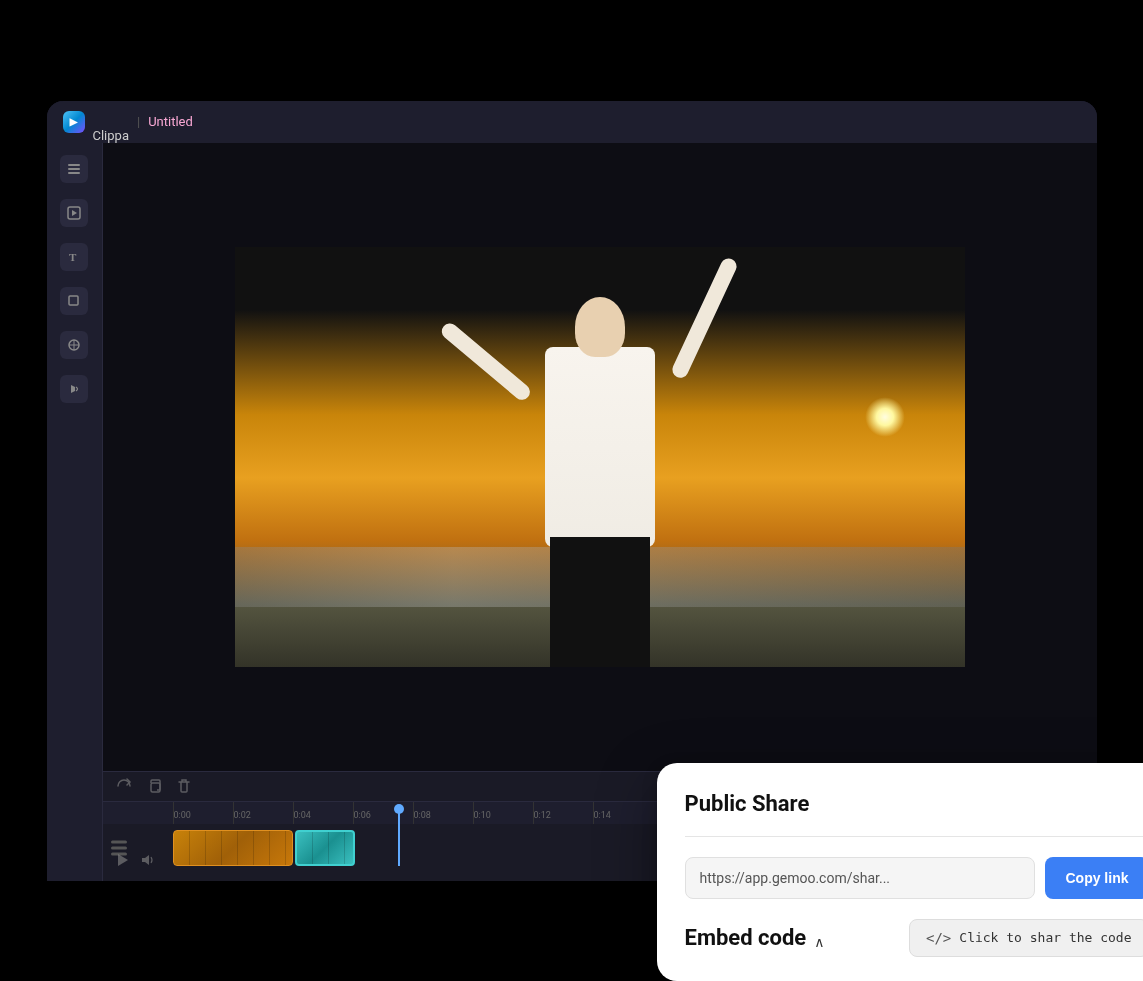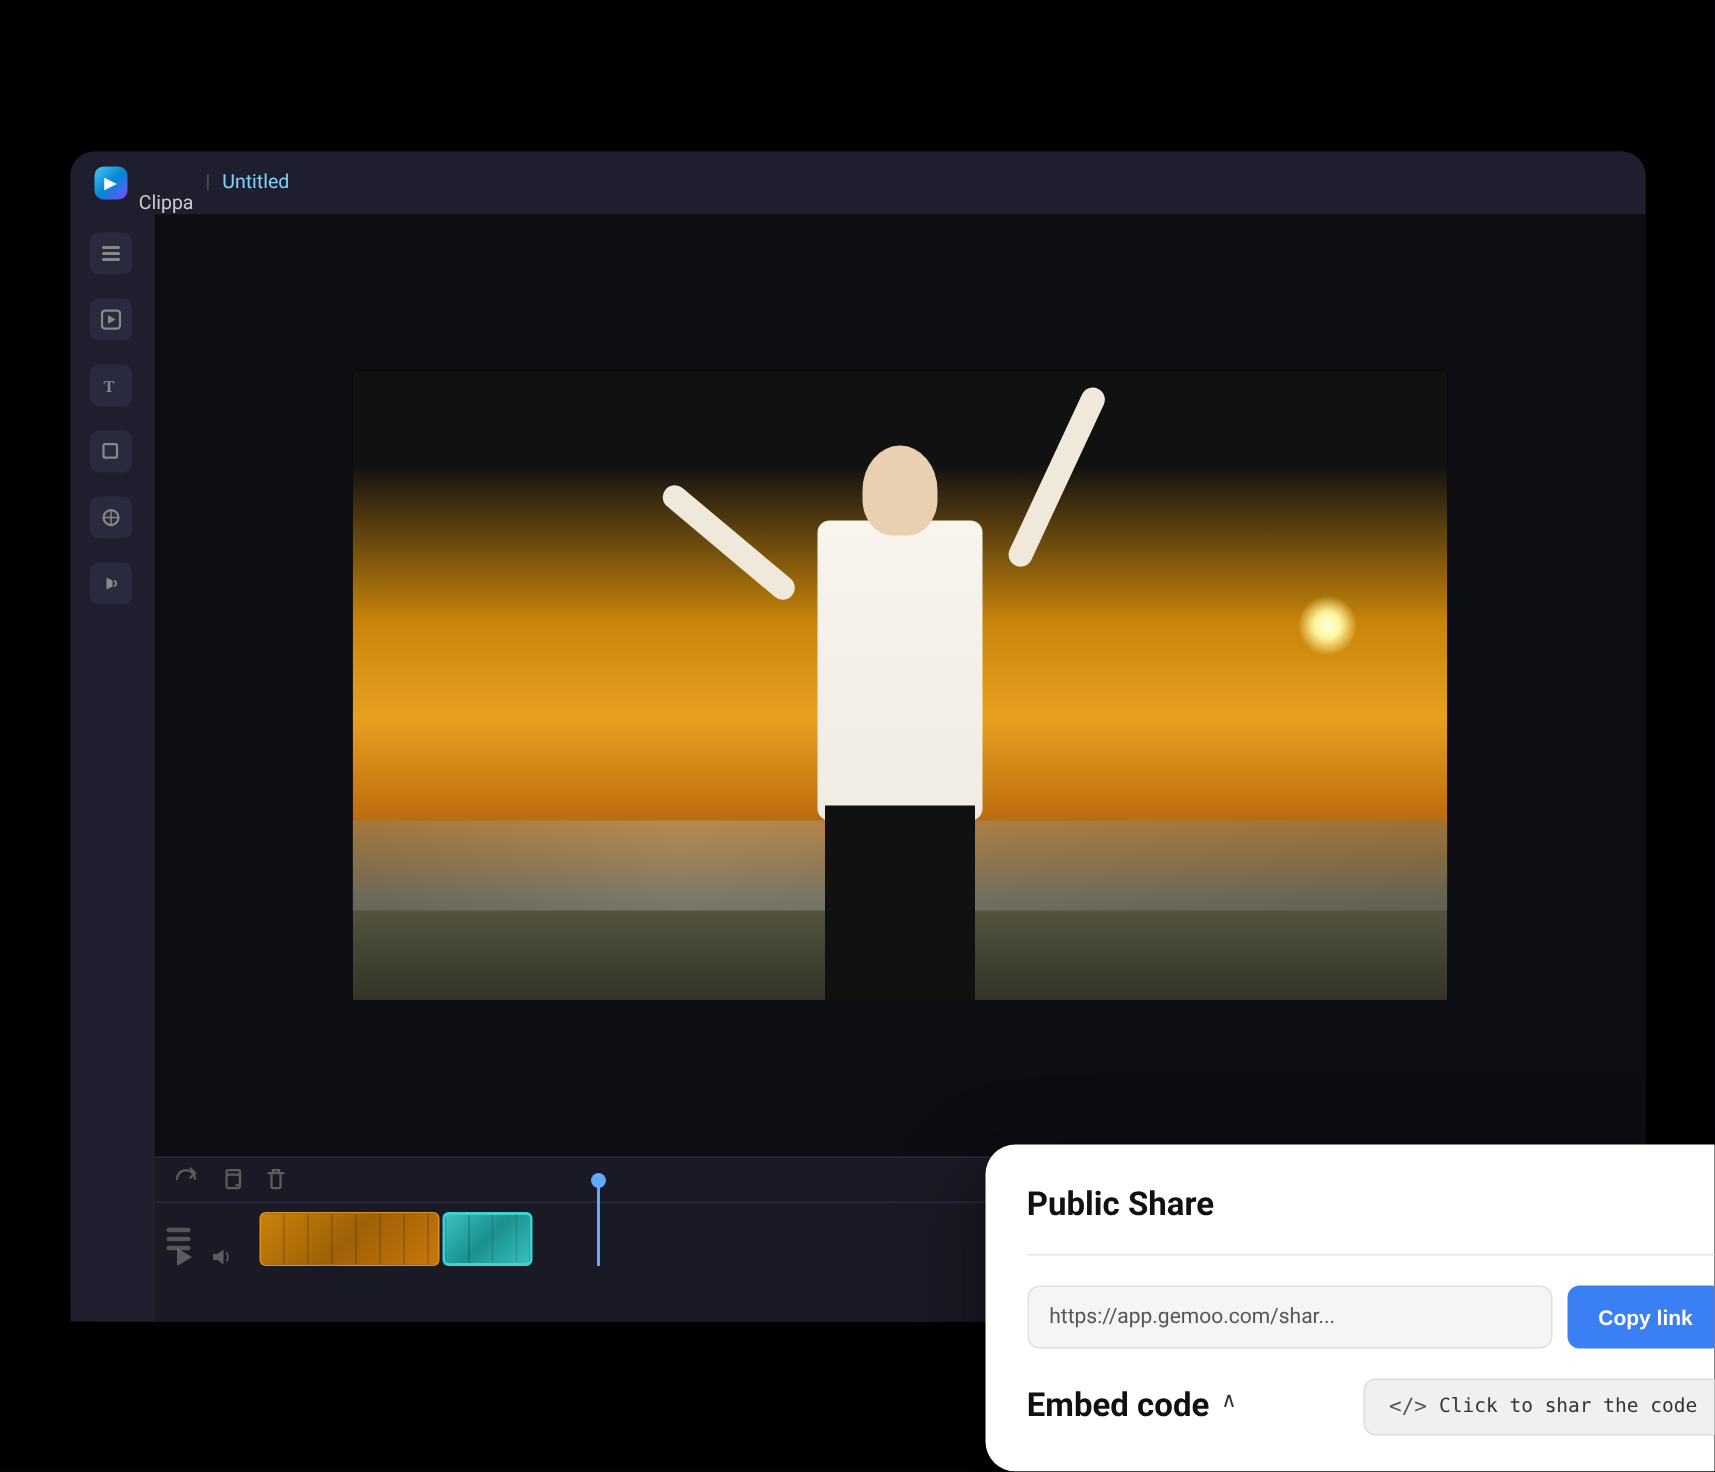--- a/index.html
+++ b/index.html
@@ -52,21 +52,21 @@
       font-size: 13px;
       margin-top: 28px;
     }
 
     .title-divider {
       color: #555;
       font-size: 13px;
     }
 
     .doc-title {
-      color: #7dd3fc;
+      color: #f9a8d4;
       font-size: 13px;
     }
 
     
     .main-area {
       display: flex;
       height: calc(100% - 42px);
     }
 
     
@@ -356,21 +356,21 @@
     }
 
     .embed-section {
       display: flex;
       align-items: center;
       justify-content: space-between;
     }
 
     .embed-title-row {
       display: flex;
-      align-items: flex-start;
+      align-items: flex-end;
       gap: 8px;
     }
 
     .embed-label {
       font-size: 22px;
       font-weight: 700;
       color: #111;
     }
 
     .chevron-icon {
@@ -495,20 +495,32 @@
                 <path d="M5 5 L5 3 Q5 2 6 2 L13 2 Q14 2 14 3 L14 11 Q14 12 13 12 L11 12" stroke="#888" stroke-width="1.5" fill="none"></path>
               </svg>
           </div>
           <div class="timeline-icon">
             <svg width="16" height="16" viewBox="0 0 16 16" fill="none">
                 <path d="M3 4 L13 4 M6 4 L6 2 L10 2 L10 4 M5 4 L5 13 Q5 14 6 14 L10 14 Q11 14 11 13 L11 4" stroke="#888" stroke-width="1.5" stroke-linecap="round"></path>
               </svg>
           </div>
         </div>
 
+        <div class="timeline-ruler">
+          <div class="ruler-marks">
+            <div class="ruler-mark">0:00</div>
+            <div class="ruler-mark">0:02</div>
+            <div class="ruler-mark">0:04</div>
+            <div class="ruler-mark">0:06</div>
+            <div class="ruler-mark">0:08</div>
+            <div class="ruler-mark">0:10</div>
+            <div class="ruler-mark">0:12</div>
+            <div class="ruler-mark">0:14</div>
+          </div>
+        </div>
 
         <div class="timeline-track">
           <div class="track-label">
             <span></span>
             <span></span>
             <span></span>
           </div>
           <div class="video-clips">
             <div class="clip clip-1">
               <div class="clip-thumb"></div>

